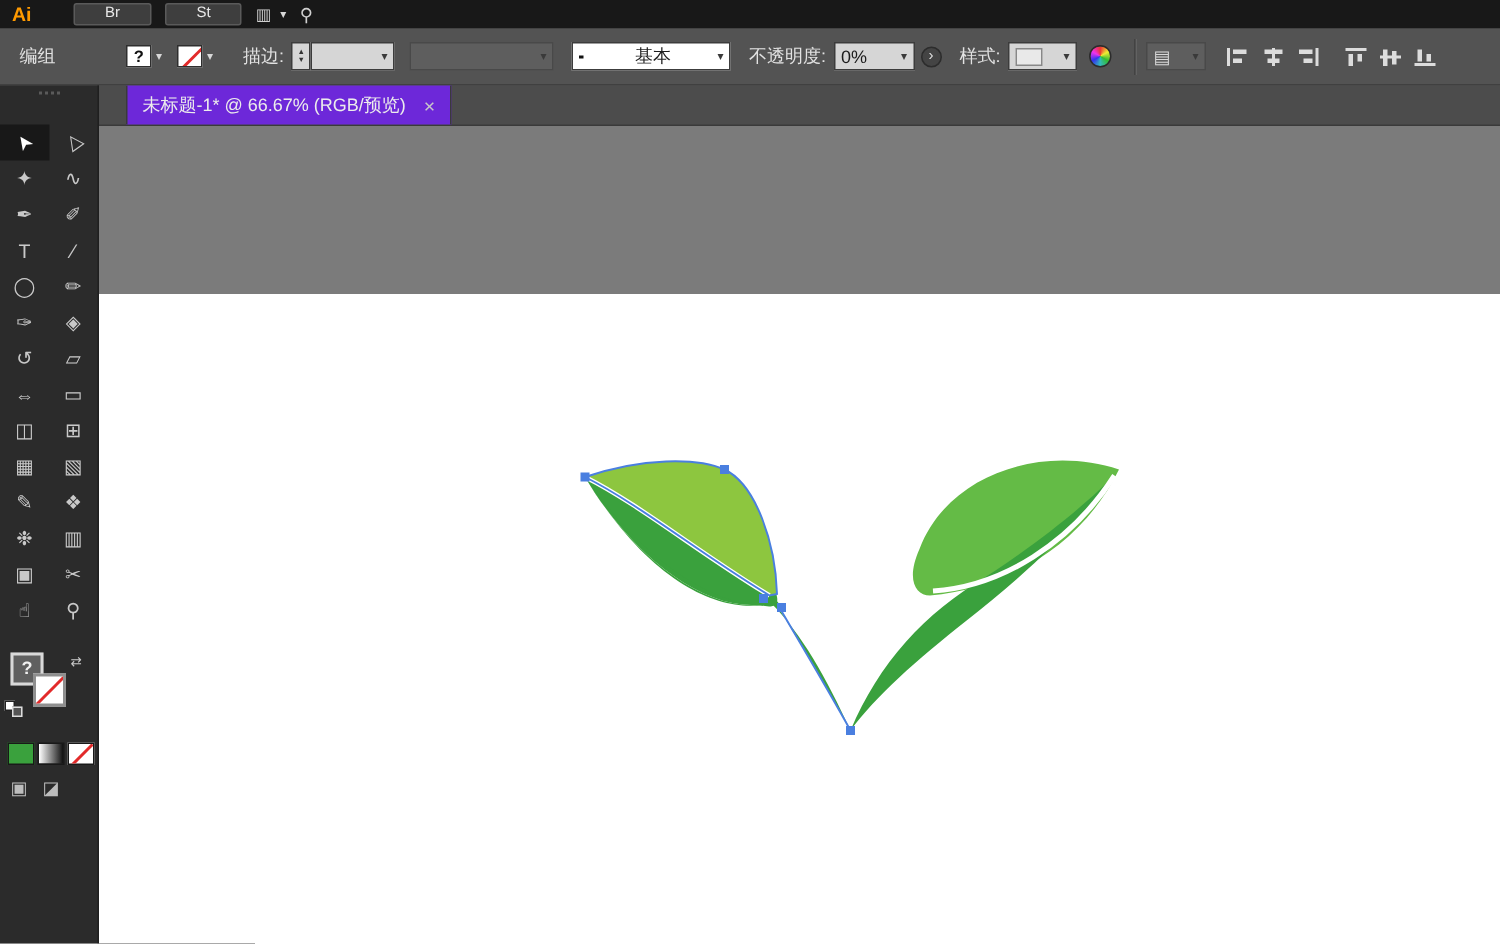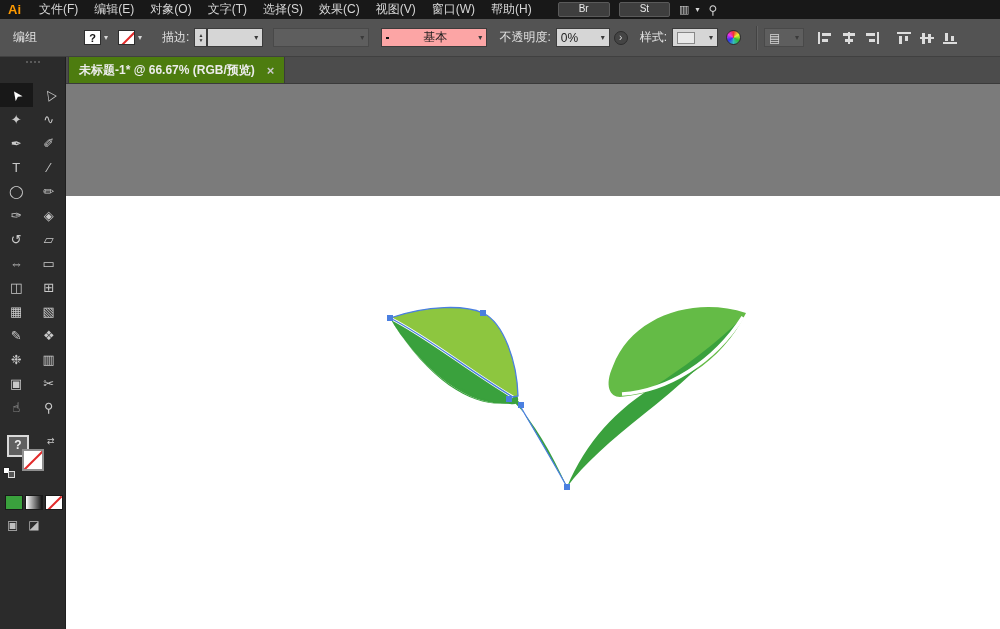--- a/index.html
+++ b/index.html
@@ -66,44 +66,33 @@
   .mode-colors { display:flex; gap:2px; padding:6px 0 0 5px; }
   .mc { width:18px; height:15px; border:1px solid #191919; position:relative; background:#2b2b2b; }
   .mc.grad { background:linear-gradient(90deg,#fff,#111); }
   .mc.none { background:#fff; overflow:hidden; }
   .mc.none::after { content:""; position:absolute; left:7px; top:-3px; width:2px; height:22px; background:#e22a2a; transform:rotate(45deg); }
   .modes { display:flex; gap:10px; padding:8px 0 0 7px; color:#bdbdbd; font-size:12px; }
 
   
   .rightcol { flex:1 1 auto; display:flex; flex-direction:column; }
   .tabbar { height:27px; background:#4c4c4c; border-bottom:1px solid #3a3a3a; display:flex; align-items:stretch; flex:0 0 auto; }
-  .tab { background:#4d7c0f; border-left:1px solid #3a3a3a; border-right:1px solid #3a3a3a; color:#ececec; font-size:12px; display:flex; align-items:center; padding:0 10px; gap:12px; margin-left:2px;font-weight:bold; }
+  .tab { background:#6d28d9; border-left:1px solid #3a3a3a; border-right:1px solid #3a3a3a; color:#ececec; font-size:12px; display:flex; align-items:center; padding:0 10px; gap:12px; margin-left:18px; }
   .tab .close { color:#c9c9c9; font-size:13px; }
 
   .canvas { position:relative; flex:1 1 auto; height:545px; }
   .canvas svg { position:absolute; left:0; top:0; }
 </style>
 </head>
 <body>
 
 <div class="app">
 
   <header class="menubar">
     <span class="ai-logo">Ai</span>
-    <nav class="menus">
-        <span class="menu-item">文件(F)</span>
-        <span class="menu-item">编辑(E)</span>
-        <span class="menu-item">对象(O)</span>
-        <span class="menu-item">文字(T)</span>
-        <span class="menu-item">选择(S)</span>
-        <span class="menu-item">效果(C)</span>
-        <span class="menu-item">视图(V)</span>
-        <span class="menu-item">窗口(W)</span>
-        <span class="menu-item">帮助(H)</span>
-      </nav>
     <div class="mb-right">
       <span class="badge">Br</span>
       <span class="badge">St</span>
       <span class="ws-switcher">
         <span>▥</span>
         <span class="caret">▾</span>
       </span>
       <span class="mb-icon">⚲</span>
     </div>
   </header>
@@ -125,21 +114,21 @@
     <span class="dd" style="width:56px;">
       <span></span>
       <span class="caret">▾</span>
     </span>
 
     <span class="dd disabled" style="width:96px; margin-left:10px;">
       <span></span>
       <span class="caret dim">▾</span>
     </span>
 
-    <span class="dd" style="width:106px; margin-left:12px; background:#fca5a5;gap:28px;">
+    <span class="dd" style="width:106px; margin-left:12px; background:#ffffff;gap:28px;">
       <span class="stroke-line"></span>
       <span>基本</span>
       <span class="caret">▾</span>
     </span>
 
     <span class="cb-label" style="margin-left:12px;">不透明度:</span>
     <span class="dd" style="width:54px;">
       <span>0%</span>
       <span class="caret">▾</span>
     </span>

